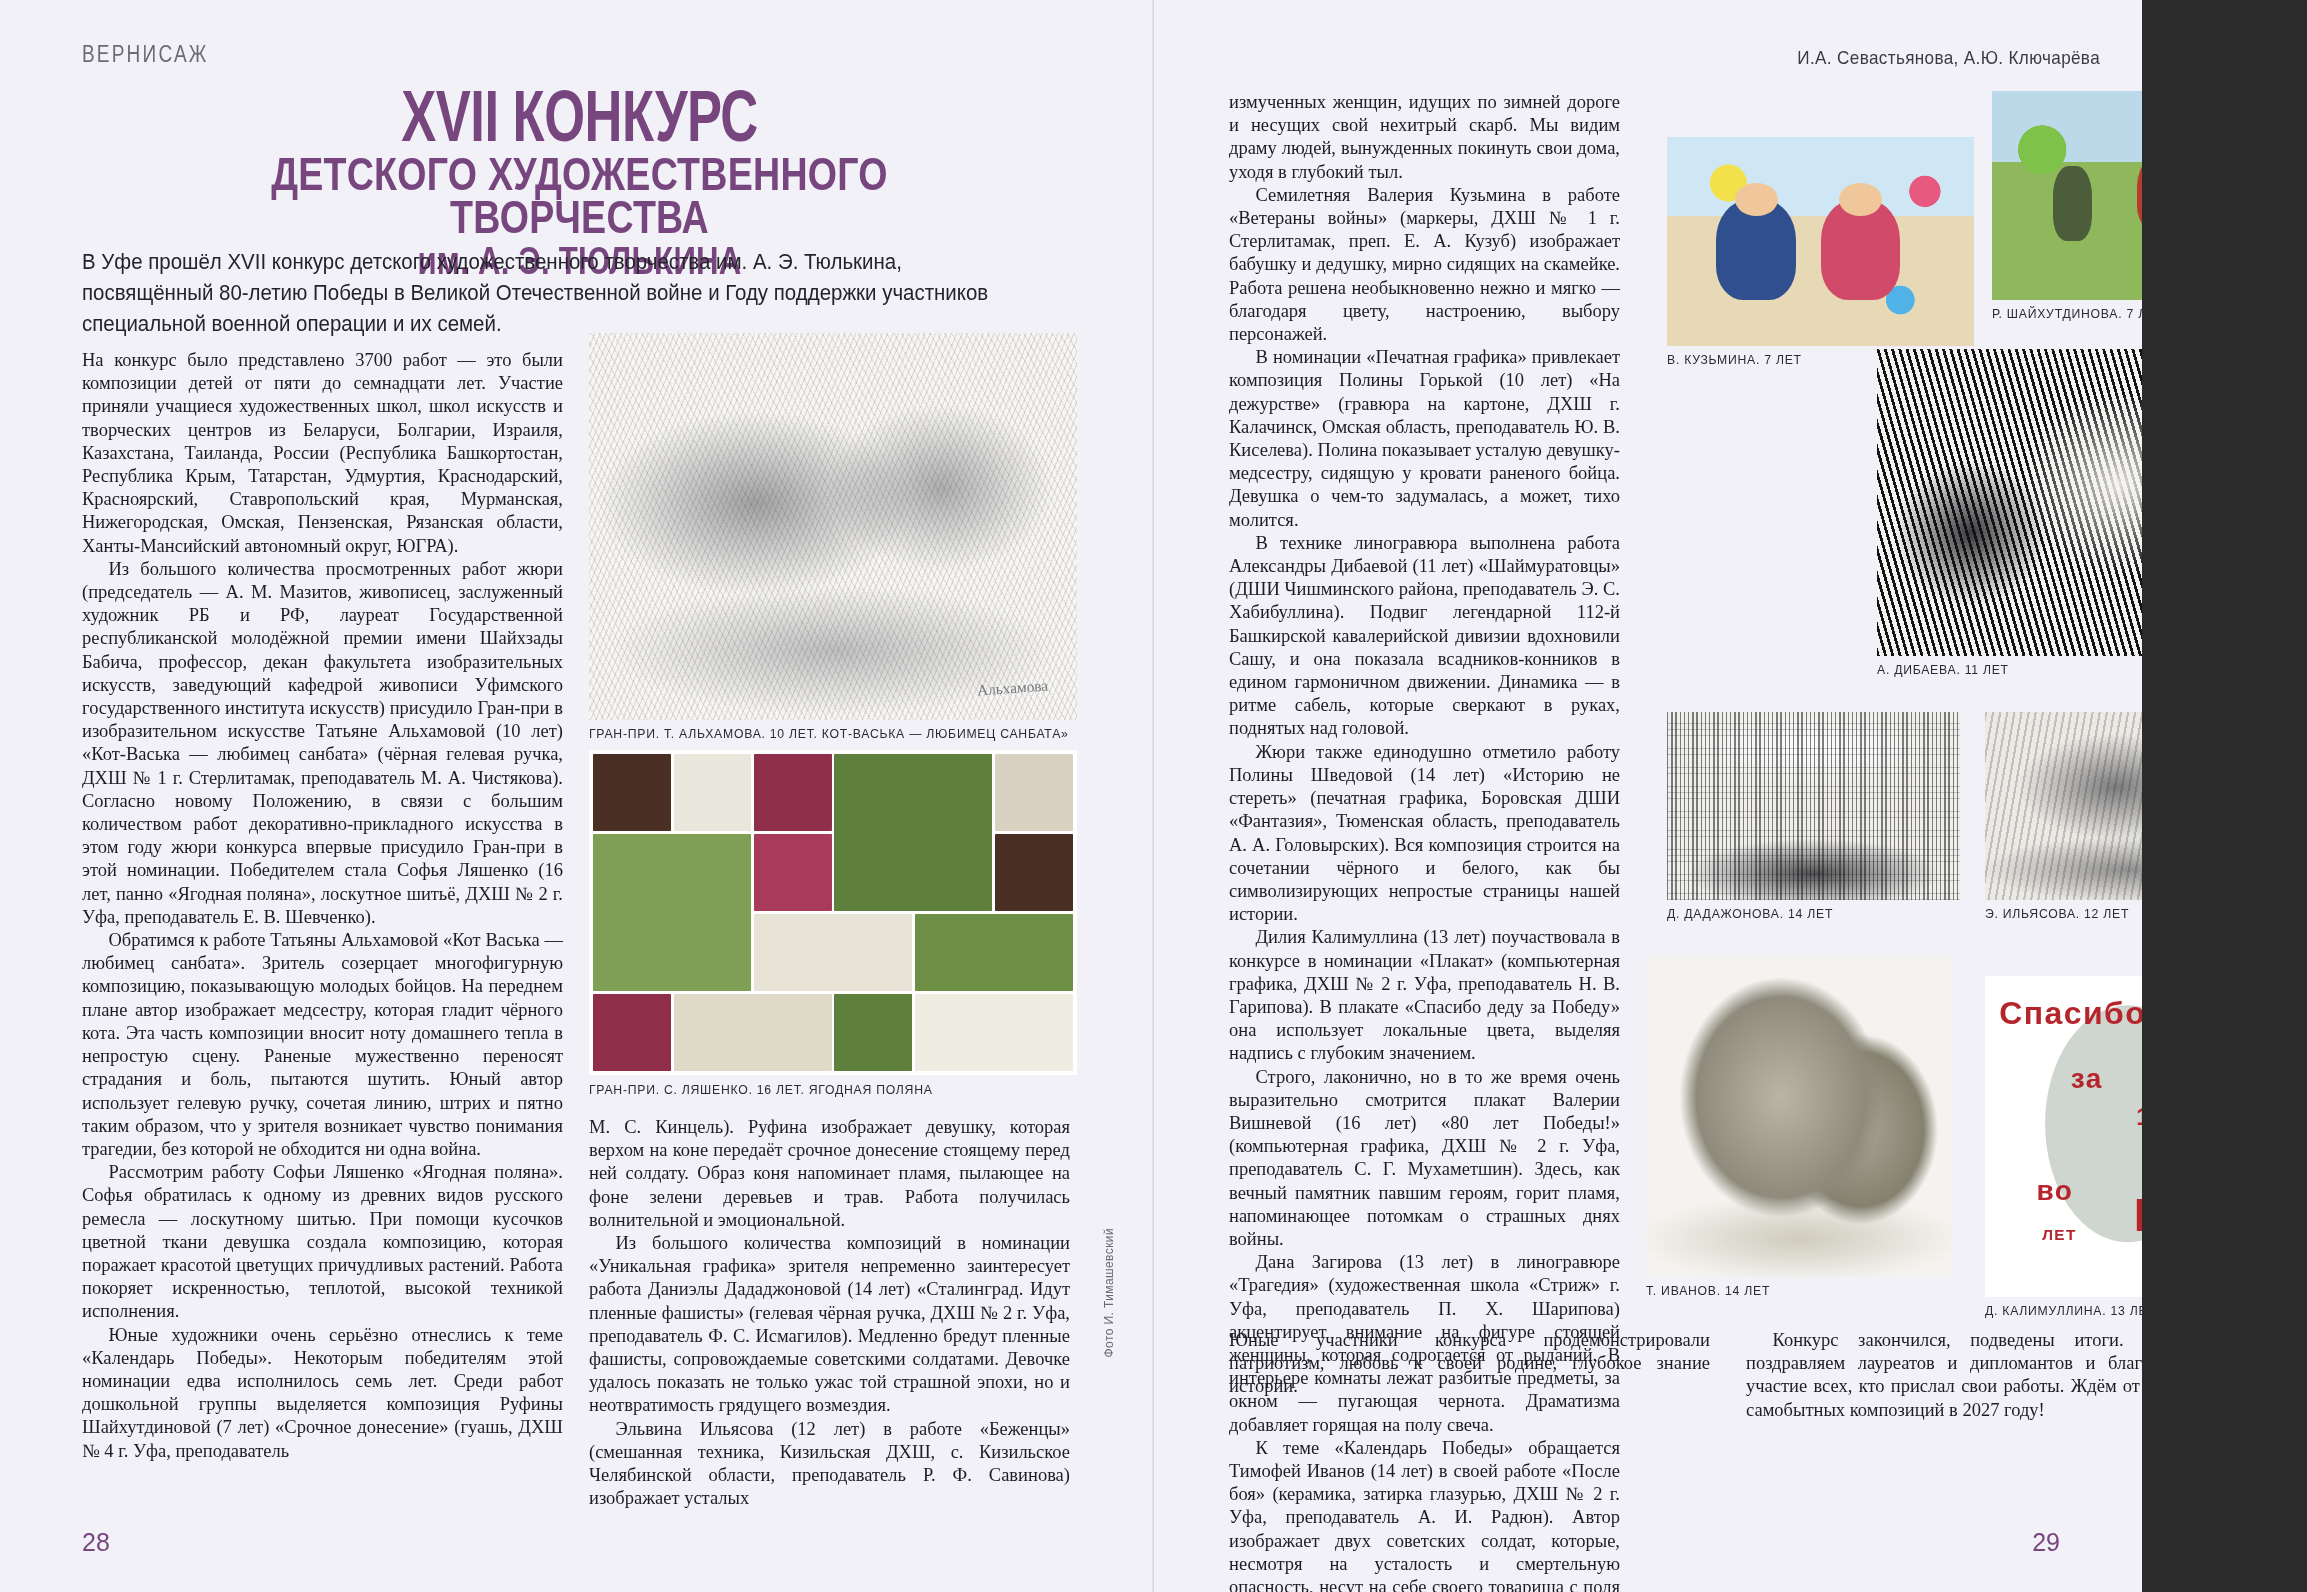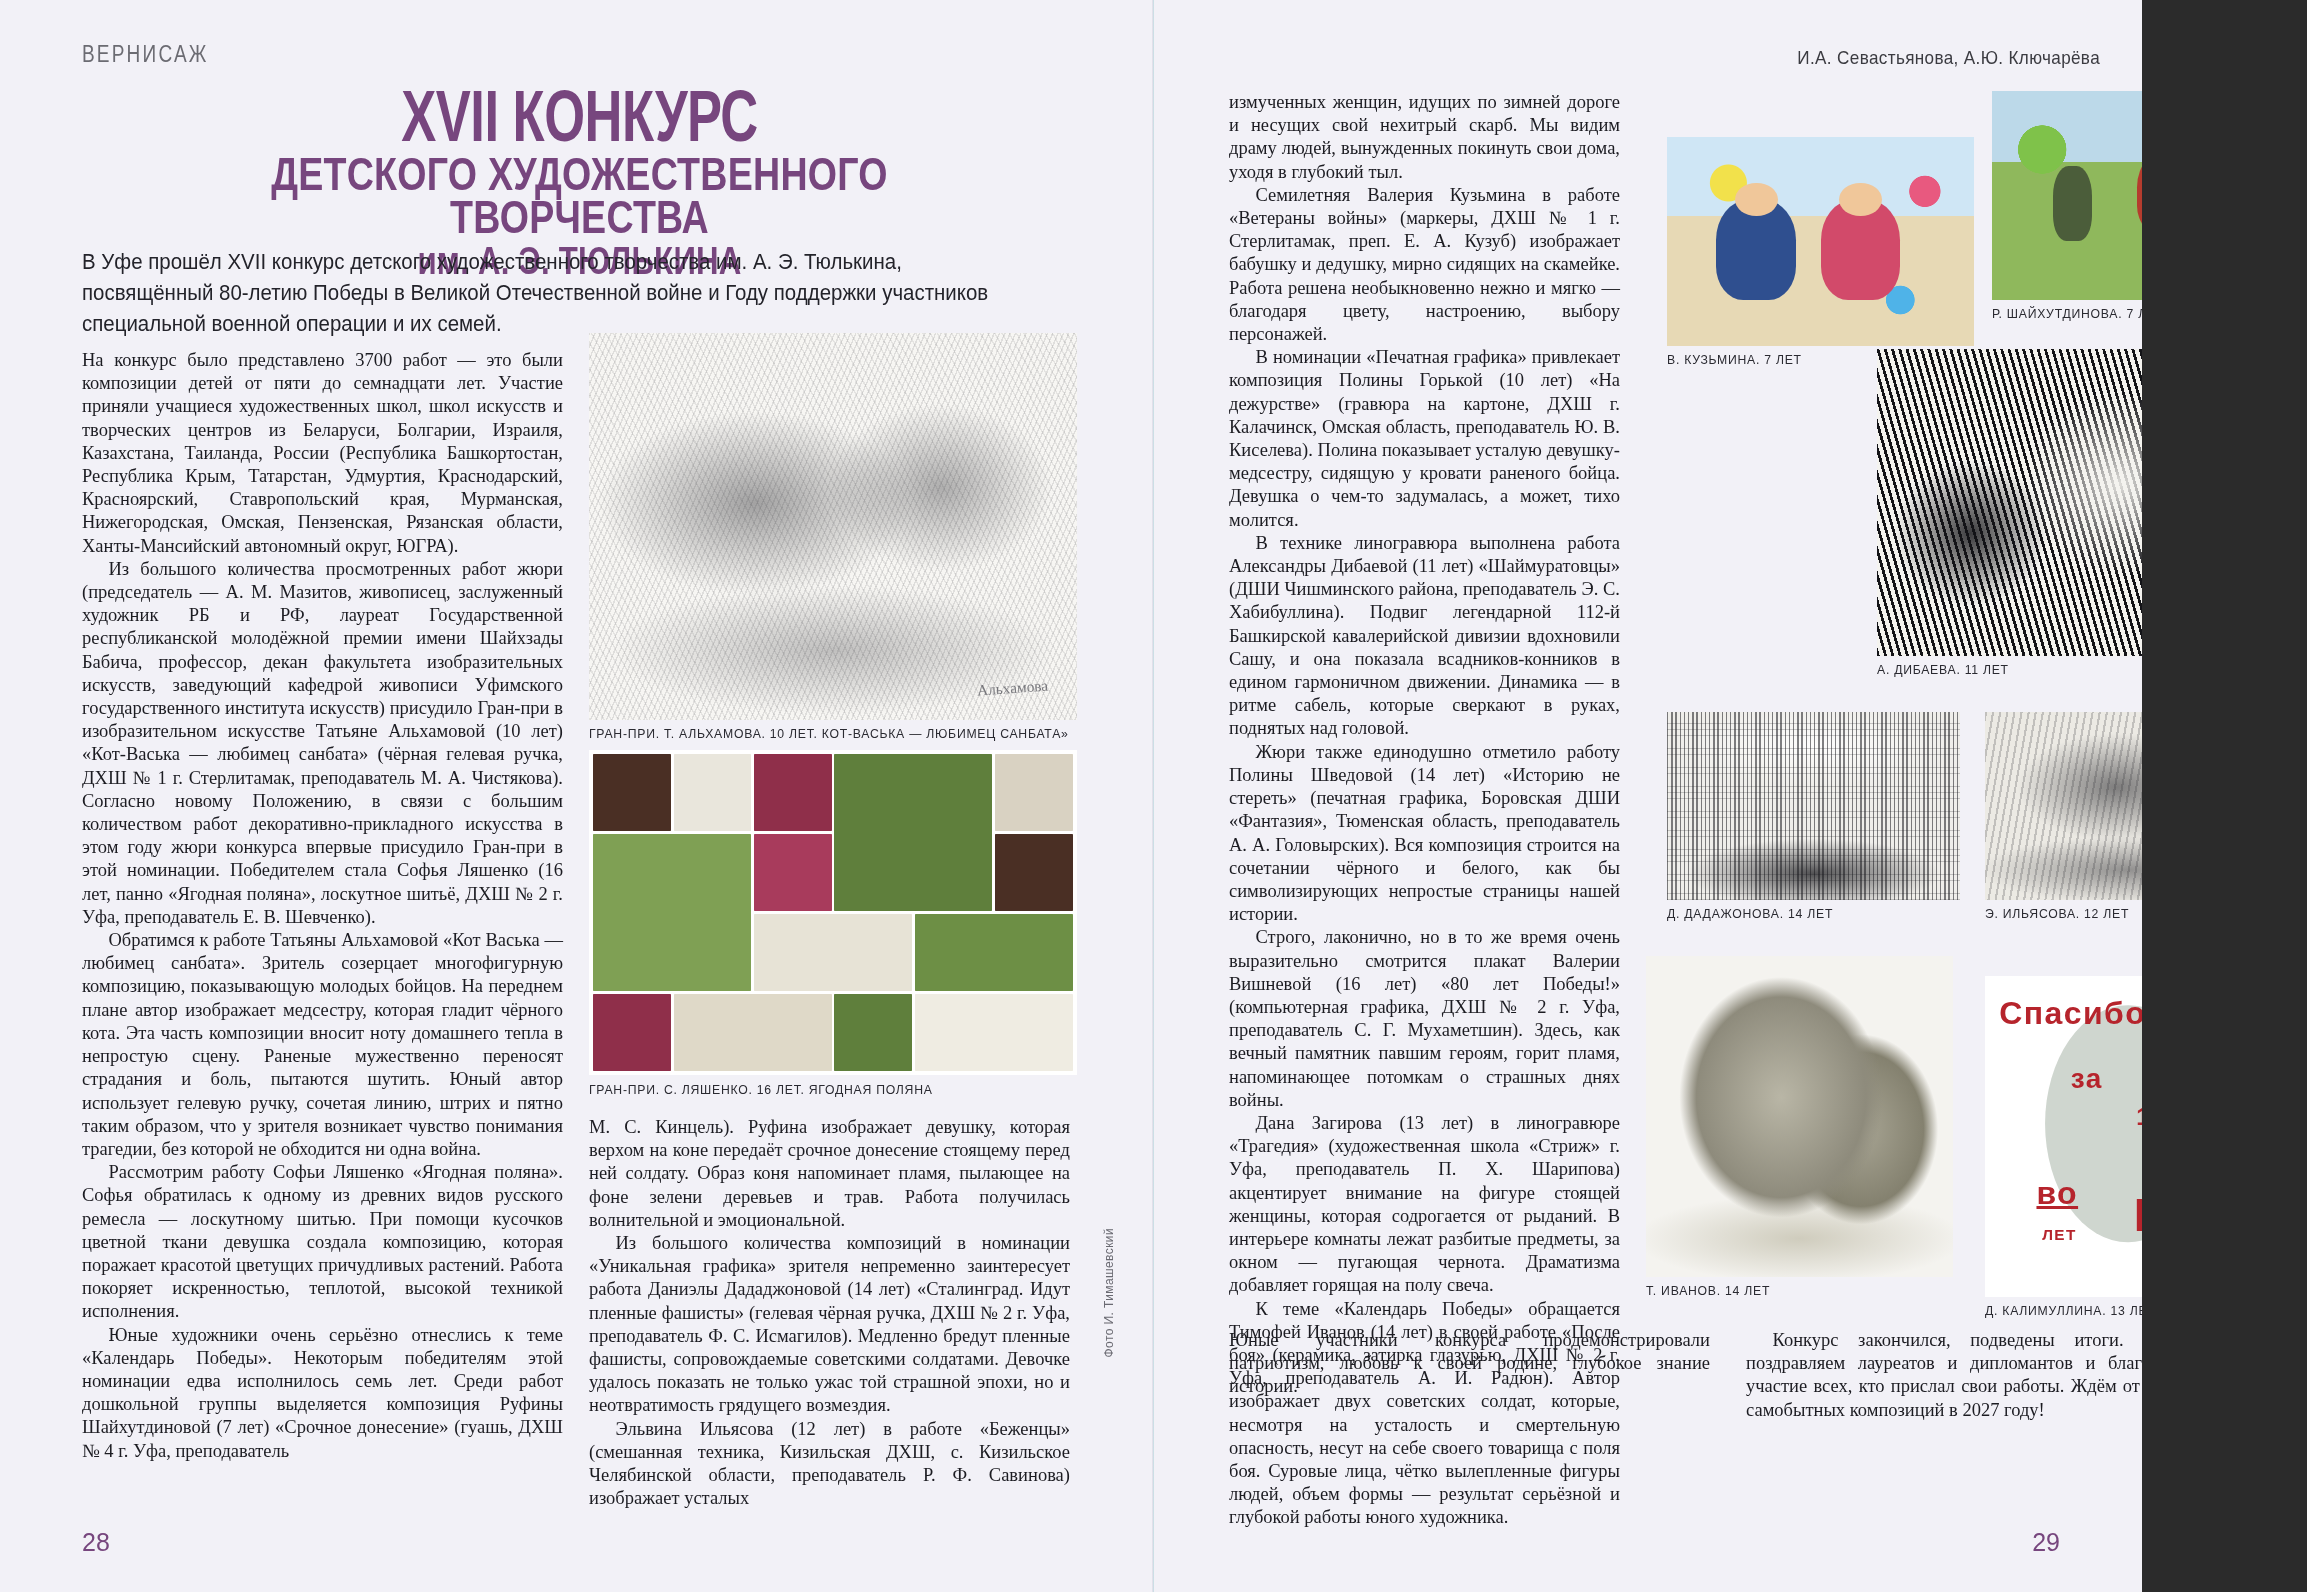--- a/index.html
+++ b/index.html
@@ -245,20 +245,21 @@
   </div>
 
   <div class="photo-credit">Фото И. Тимашевский</div>
 
   <div class="col c29a">
     <p class="noind">измученных женщин, идущих по зимней дороге и несущих свой нехитрый скарб. Мы видим драму людей, вынужденных покинуть свои дома, уходя в глубокий тыл.</p>
     <p>Семилетняя Валерия Кузьмина в работе «Ветераны войны» (маркеры, ДХШ № 1 г. Стерлитамак, преп. Е. А. Кузуб) изображает бабушку и дедушку, мирно сидящих на скамейке. Работа решена необыкновенно нежно и мягко — благодаря цвету, настроению, выбору персонажей.</p>
     <p>В номинации «Печатная графика» привлекает композиция Полины Горькой (10 лет) «На дежурстве» (гравюра на картоне, ДХШ г. Калачинск, Омская область, преподаватель Ю. В. Киселева). Полина показывает усталую девушку-медсестру, сидящую у кровати раненого бойца. Девушка о чем-то задумалась, а может, тихо молится.</p>
     <p>В технике линогравюра выполнена работа Александры Дибаевой (11 лет) «Шаймуратовцы» (ДШИ Чишминского района, преподаватель Э. С. Хабибуллина). Подвиг легендарной 112-й Башкирской кавалерийской дивизии вдохновили Сашу, и она показала всадников-конников в едином гармоничном движении. Динамика — в ритме сабель, которые сверкают в руках, поднятых над головой.</p>
     <p>Жюри также единодушно отметило работу Полины Шведовой (14 лет) «Историю не стереть» (печатная графика, Боровская ДШИ «Фантазия», Тюменская область, преподаватель А. А. Головырских). Вся композиция строится на сочетании чёрного и белого, как бы символизирующих непростые страницы нашей истории.</p>
+    <p>Дилия Калимуллина (13 лет) поучаствовала в конкурсе в номинации «Плакат» (компьютерная графика, ДХШ № 2 г. Уфа, преподаватель Н. В. Гарипова). В плакате «Спасибо деду за Победу» она использует локальные цвета, выделяя надпись с глубоким значением.</p>
     <p>Строго, лаконично, но в то же время очень выразительно смотрится плакат Валерии Вишневой (16 лет) «80 лет Победы!» (компьютерная графика, ДХШ № 2 г. Уфа, преподаватель С. Г. Мухаметшин). Здесь, как вечный памятник павшим героям, горит пламя, напоминающее потомкам о страшных днях войны.</p>
     <p>Дана Загирова (13 лет) в линогравюре «Трагедия» (художественная школа «Стриж» г. Уфа, преподаватель П. Х. Шарипова) акцентирует внимание на фигуре стоящей женщины, которая содрогается от рыданий. В интерьере комнаты лежат разбитые предметы, за окном — пугающая чернота. Драматизма добавляет горящая на полу свеча.</p>
     <p>К теме «Календарь Победы» обращается Тимофей Иванов (14 лет) в своей работе «После боя» (керамика, затирка глазурью, ДХШ № 2 г. Уфа, преподаватель А. И. Радюн). Автор изображает двух советских солдат, которые, несмотря на усталость и смертельную опасность, несут на себе своего товарища с поля боя. Суровые лица, чётко вылепленные фигуры людей, объем формы — результат серьёзной и глубокой работы юного художника.</p>
   </div>
 
   <div class="fig" style="left:1667px;top:101px;width:307px;margin-top:36px;">
     <div class="frame" style="height:209px;">
       <div class="art gouache1">
         <div class="fig-person" style="left:16%;top:30%;width:26%;height:48%;background:#2f4f8f;"></div>
         <div class="fig-person" style="left:50%;top:30%;width:26%;height:48%;background:#d24a6a;"></div>
@@ -306,21 +307,21 @@
       <div class="art ceramic"></div>
     </div>
     <div class="cap">Т. ИВАНОВ. 14 ЛЕТ</div>
   </div>
 
   <div class="fig" style="left:1985px;top:956px;width:286px;margin-top:20px;">
     <div class="frame poster" style="height:321px;">
       <div class="disc"></div>
       <div class="pw" style="left:5%;top:6%;font-size:32px;">Спасибо</div>
       <div class="pw" style="left:30%;top:27%;font-size:28px;">за</div>
-      <div class="pw" style="left:18%;top:62%;font-size:32px;text-decoration:underline;">во</div>
+      <div class="pw" style="left:18%;top:62%;font-size:28px;">во</div>
       <div class="pw" style="left:52%;top:66%;font-size:46px;">Мир</div>
       <div class="pw" style="left:20%;top:78%;font-size:15.3px;">ЛЕТ</div>
       <div class="pdate">1941-1945</div>
     </div>
     <div class="cap">Д. КАЛИМУЛЛИНА. 13 ЛЕТ</div>
   </div>
 
   <div class="col c29b">
     <p class="noind">Юные участники конкурса продемонстрировали патриотизм, любовь к своей родине, глубокое знание истории.</p>
     <p>Конкурс закончился, подведены итоги. От души поздравляем лауреатов и дипломантов и благодарим за участие всех, кто прислал свои работы. Ждём от вас новых самобытных композиций в 2027 году!</p>

